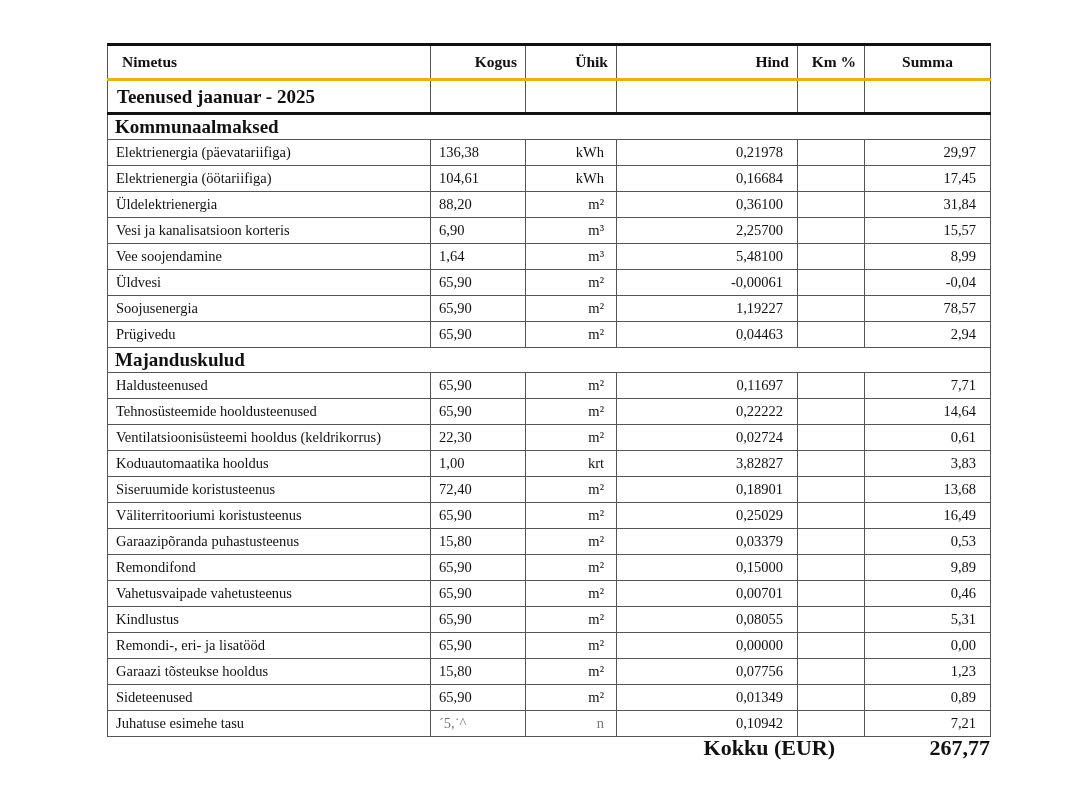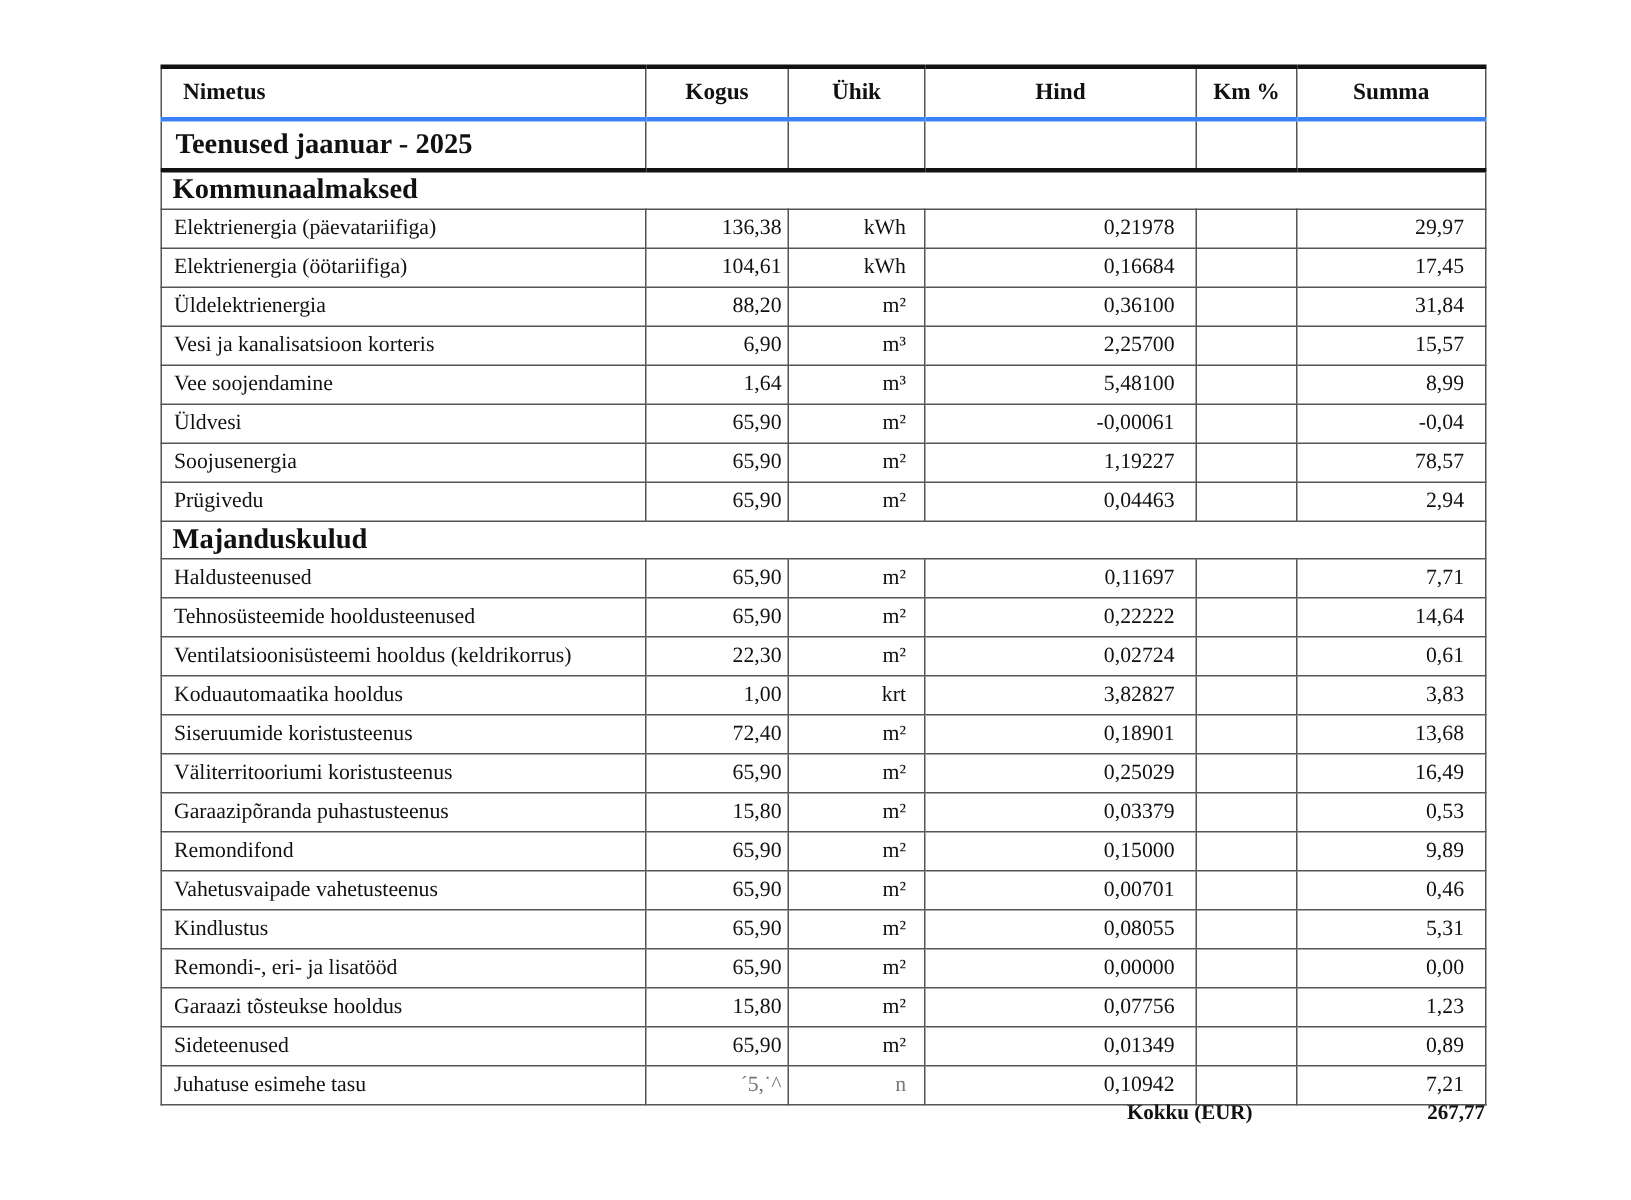--- a/index.html
+++ b/index.html
@@ -5,35 +5,35 @@
   html, body { margin: 0; padding: 0; background: #ffffff; }
   body { width: 1087px; height: 800px; position: relative; overflow: hidden;
          font-family: "Liberation Serif", "DejaVu Serif", serif; color: #111; }
   .sheet { position: absolute; left: 107px; top: 43px; width: 883px; }
   table { border-collapse: collapse; width: 883px; table-layout: fixed; }
   col.c1 { width: 323px; } col.c2 { width: 95px; } col.c3 { width: 91px; }
   col.c4 { width: 181px; } col.c5 { width: 67px; } col.c6 { width: 126px; }
   td, th { border: 1px solid #555; padding: 0 8px; height: 25px; font-size: 14.5px;
            white-space: nowrap; overflow: hidden; }
   thead th { font-weight: bold; font-size: 15.5px; height: 32px;
-             border-top: 3px solid #111; border-bottom: 3px solid #3b82f6; }
+             border-top: 3px solid #111; border-bottom: 3px solid #eab308; }
   th.left { text-align: left; padding-left: 14px; }
-  th.right { }
+  th.right { text-align: right; }
   th.center { }
   tr.period td { height: 31px; font-weight: bold; font-size: 19px; border-bottom: 3px solid #111; }
   tr.period td:first-child { padding-left: 9px; }
   tr.section td { font-weight: bold; font-size: 19px; height: 24px; padding-left: 7px; }
   td.name { text-align: left; padding-left: 8px; }
-  td.num { text-align: right; padding-right: 4px; }
+  td.num { padding-right: 24px; }
   td.unit { text-align: right; padding-right: 12px; font-family: Liberation Serif, serif; }
   td.hind { text-align: right; padding-right: 14px; }
   td.sum { text-align: right; padding-right: 14px; padding-left: 45px; }
   tr.obscured td.num, tr.obscured td.unit { color: #777; }
   .total { position: absolute; top: 733px; left: 107px; width: 883px; height: 24px;
-           font-weight: bold; font-size: 14px; }
+           font-weight: bold; font-size: 22px; }
   .total .label { position: absolute; right: 155px; top: 2px; }
   .total .value { position: absolute; right: 0px; top: 2px; }
 </style>
 </head>
 <body>
 
 <div class="sheet">
   <table>
     <colgroup>
         <col class="c1">

